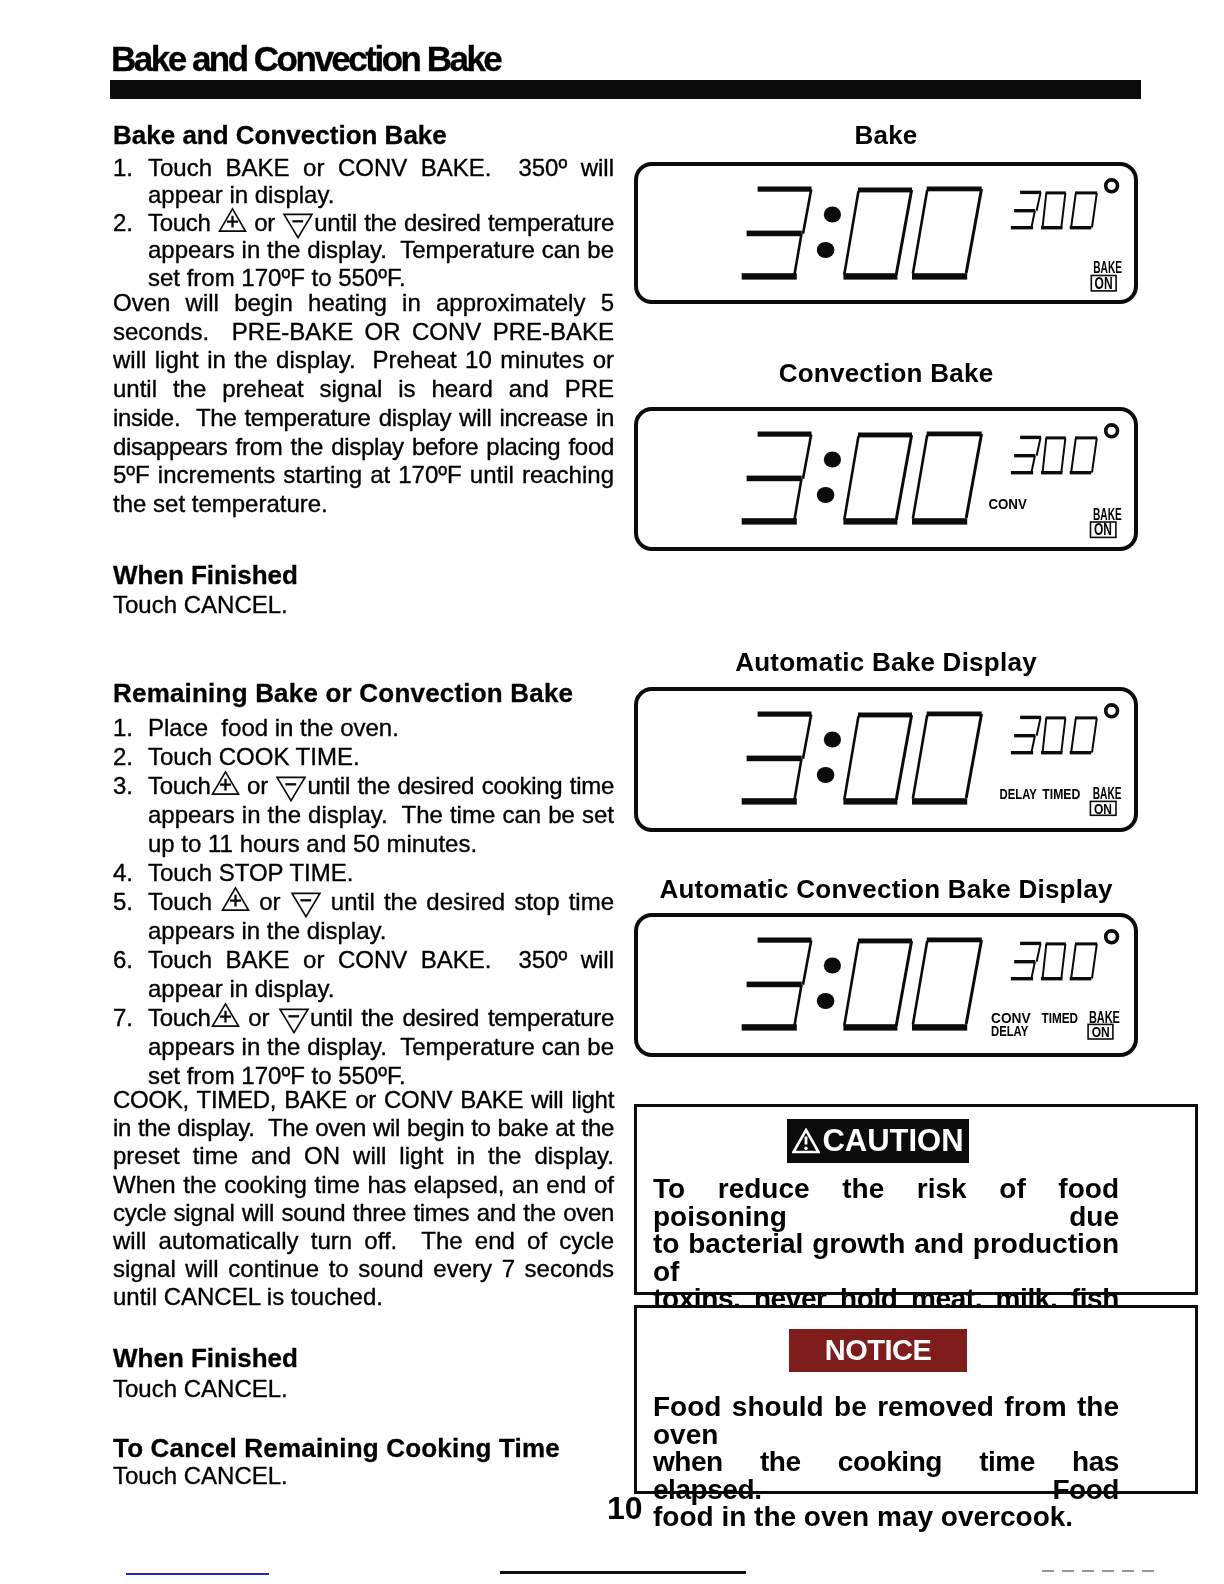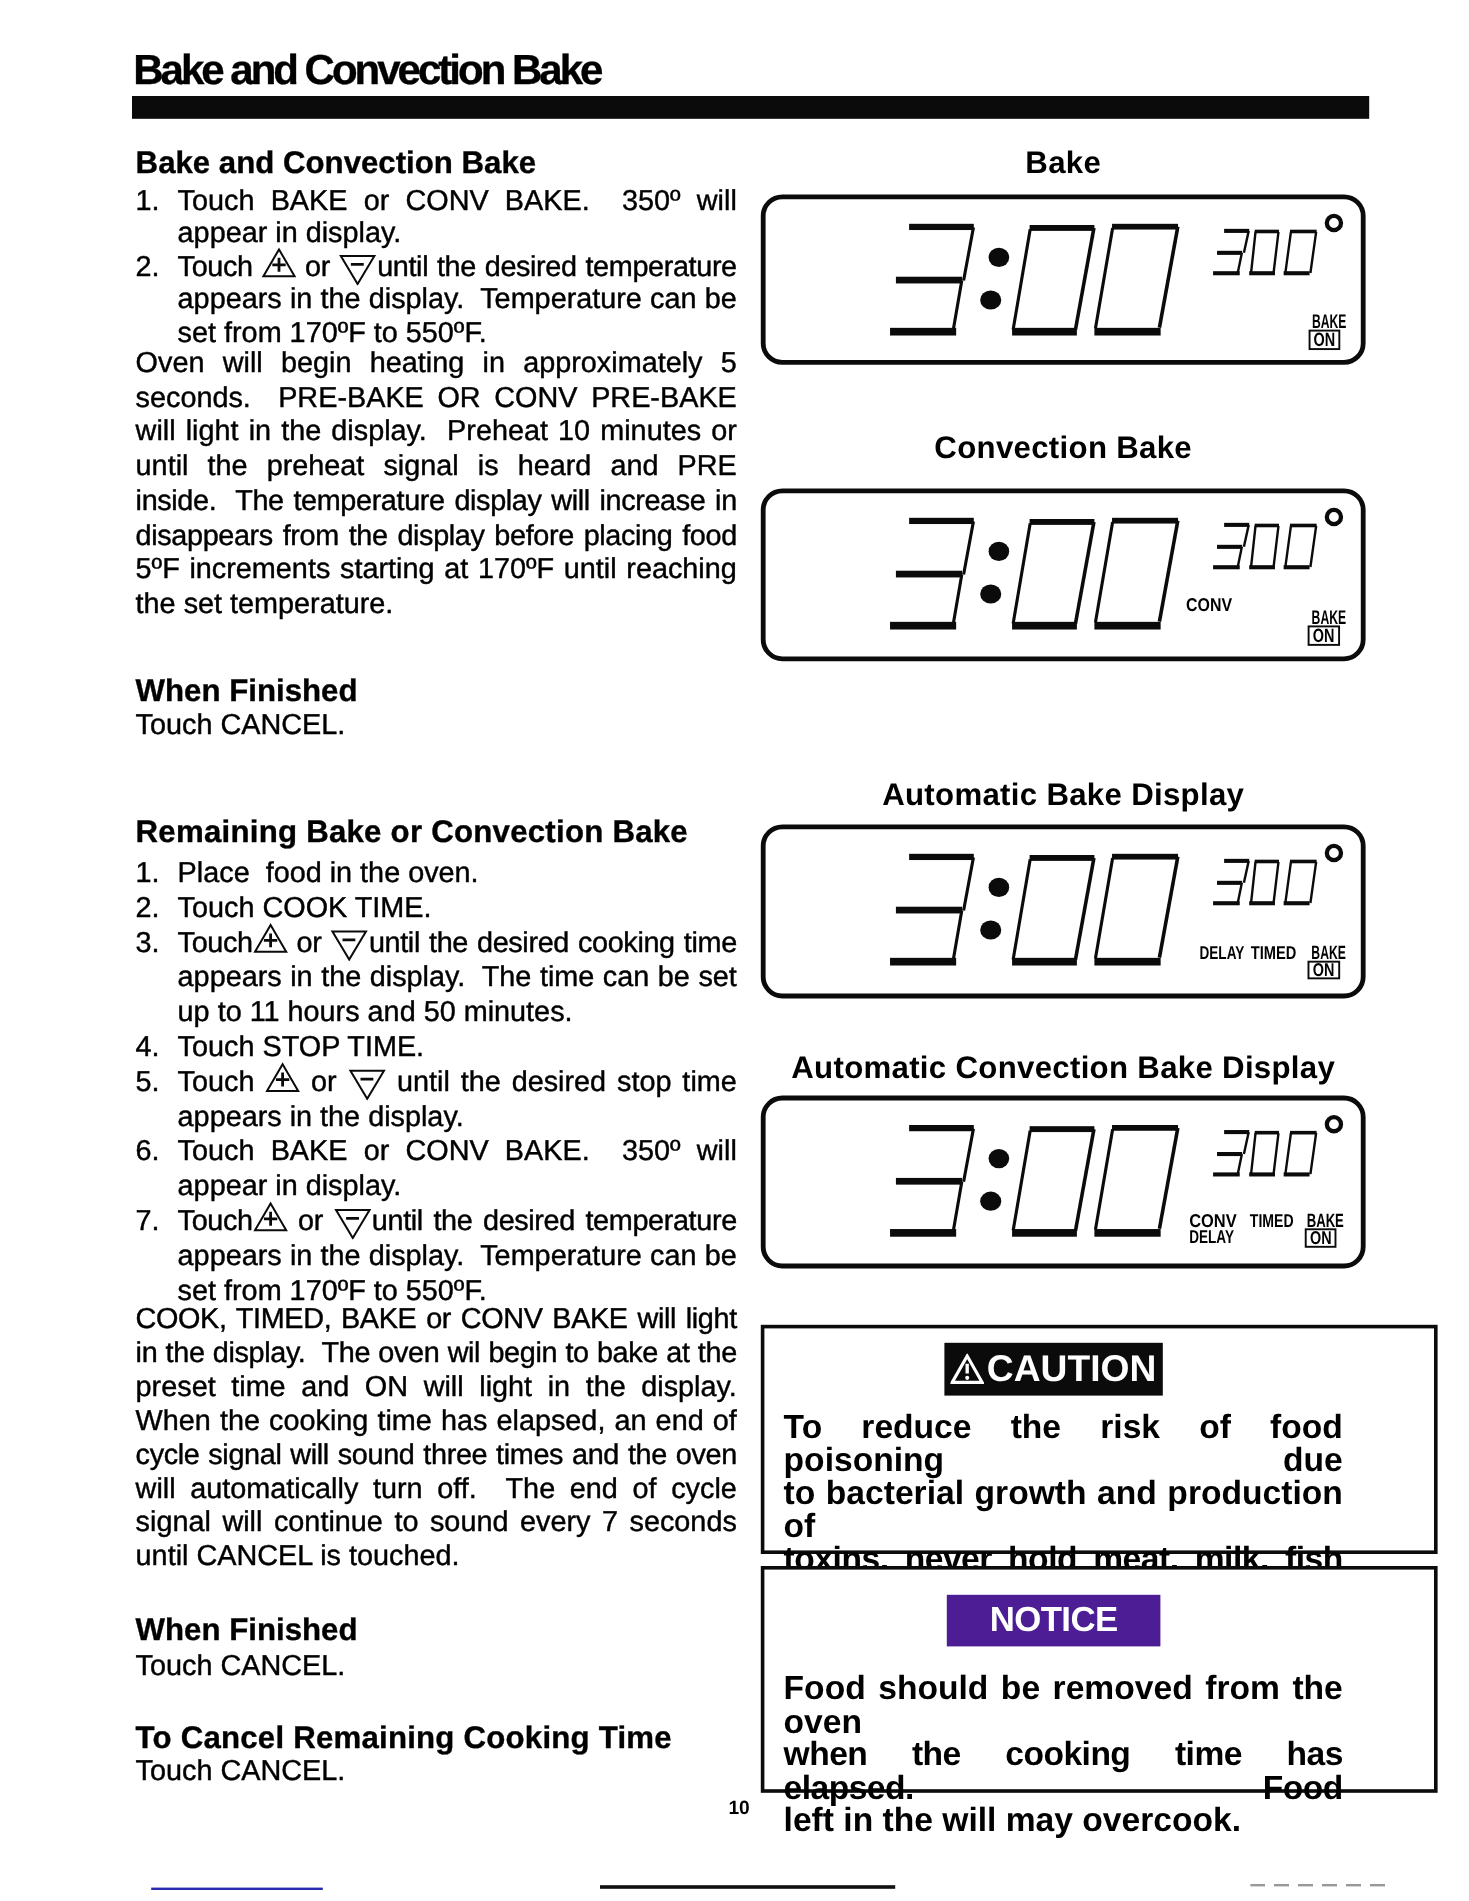--- a/index.html
+++ b/index.html
@@ -166,21 +166,21 @@
   <div class="jline">signal will continue to sound every 7 seconds</div>
   <div class="lline">until CANCEL is touched.</div>
 </div>
 
 <div class="abs h2" style="left:113px;top:1344.5px;">When Finished</div>
 <div class="abs body" style="left:113px;top:1374.5px;">Touch CANCEL.</div>
 
 <div class="abs h2" style="left:113px;top:1434.5px;letter-spacing:0.18px;">To Cancel Remaining Cooking Time</div>
 <div class="abs body" style="left:113px;top:1462px;">Touch CANCEL.</div>
 
-<div class="abs" style="left:607px;top:1496px;font-size:16px;line-height:24px;font-weight:bold;">10</div>
+<div class="abs" style="left:607px;top:1496px;font-size:32px;line-height:24px;font-weight:bold;">10</div>
 
 <div class="ph" style="top:122px;">Bake</div>
 <div class="panel" style="top:162px;height:142px;">
 <svg width="496" height="134" viewBox="0 0 496 134">
   <use href="#disp"></use>
   <text x="455.3" y="107" font-size="16.5" font-weight="bold" textLength="28.7" lengthAdjust="spacingAndGlyphs">BAKE</text>
   <rect x="453.3" y="109.5" width="24.8" height="15.4" fill="none" stroke="#0b0b0b" stroke-width="1.6"></rect>
   <text x="456.6" y="122.6" font-size="16" font-weight="bold" textLength="18" lengthAdjust="spacingAndGlyphs">ON</text>
 </svg>
 </div>
@@ -231,27 +231,27 @@
     <span style="font-size:31px;font-weight:bold;">CAUTION</span>
   </div>
   <div class="btext" style="position:absolute;left:16px;top:68px;width:466px;">
     <div class="jline">To reduce the risk of food poisoning due</div>
     <div class="jline">to bacterial growth and production of</div>
     <div class="jline" style="letter-spacing:-0.4px;">toxins, never hold meat, milk, fish or eggs</div>
   </div>
 </div>
 
 <div class="bigbox" style="top:1305px;height:189px;">
-  <div style="position:absolute;left:152px;top:21px;width:178px;height:43px;background:#4c1d95;color:#fff;display:flex;align-items:center;justify-content:center;">
+  <div style="position:absolute;left:152px;top:21px;width:178px;height:43px;background:#7f1d1d;color:#fff;display:flex;align-items:center;justify-content:center;">
     <span style="font-size:29px;font-weight:bold;letter-spacing:-0.5px;">NOTICE</span>
   </div>
   <div class="btext" style="position:absolute;left:16px;top:85px;width:466px;">
     <div class="jline">Food should be removed from the oven</div>
     <div class="jline" style="letter-spacing:-0.45px;">when the cooking time has elapsed.&nbsp; Food</div>
-    <div class="lline">left in the will may overcook.</div>
+    <div class="lline">food in the oven may overcook.</div>
   </div>
 </div>
 
 <div class="abs" style="left:126px;top:1573px;width:143px;height:2px;background:#2a2ab0;"></div>
 <div class="abs" style="left:500px;top:1571px;width:246px;height:3px;background:#111;"></div>
 <div class="abs" style="left:1042px;top:1570px;width:118px;height:2px;background:repeating-linear-gradient(90deg,#999 0 12px,transparent 12px 20px);height:1.5px;"></div>
 
 </div>
 
 </body></html>

